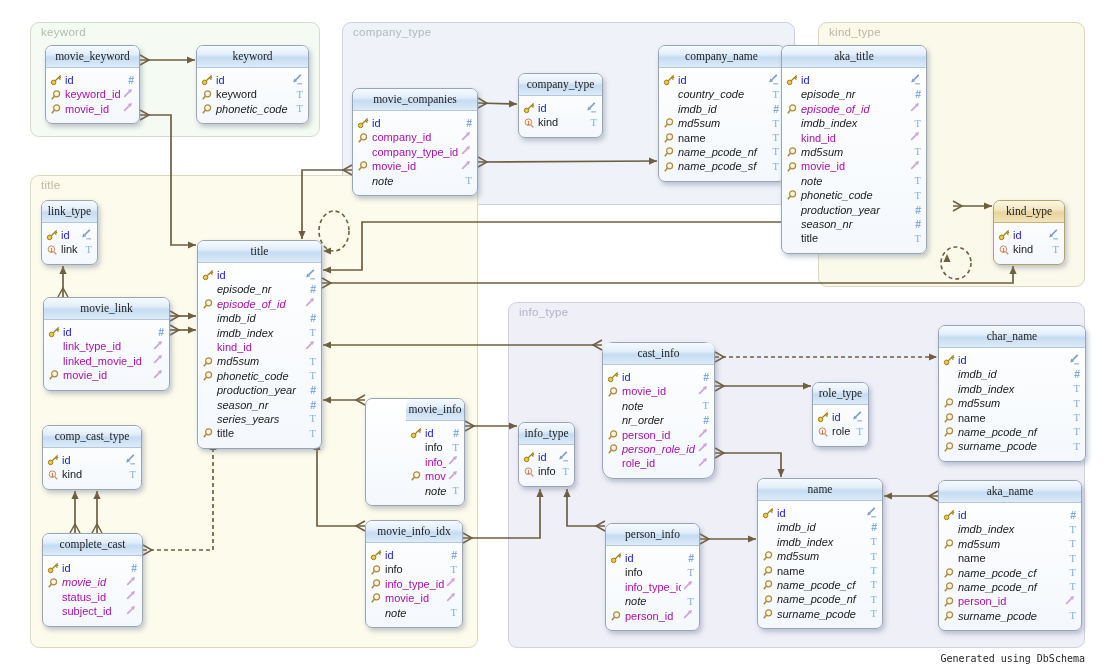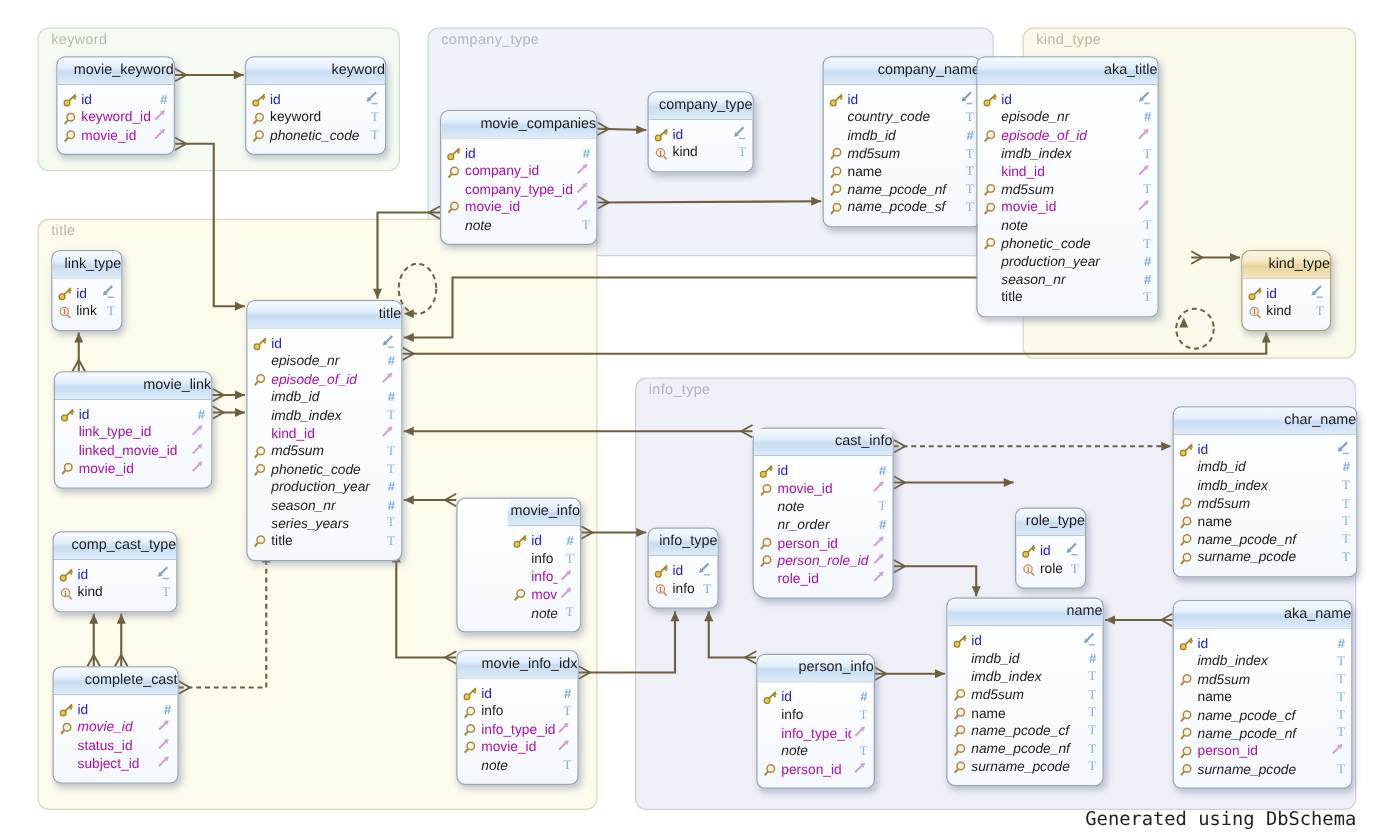--- a/index.html
+++ b/index.html
@@ -4,40 +4,40 @@
 <style>
   html,body{margin:0;padding:0;background:#ffffff;}
   #canvas{position:relative;width:1106px;height:672px;background:#ffffff;overflow:hidden;
           font-family:"Liberation Sans",sans-serif;}
   .group{position:absolute;border:1px solid;border-radius:9px;box-sizing:border-box;}
   .group-label{position:absolute;left:10px;top:3px;font-size:11.5px;letter-spacing:.3px;}
   #wires{position:absolute;left:0;top:0;z-index:2;}
   .tbl{position:absolute;z-index:3;border:1px solid #97a5b8;border-radius:7px;
        background:linear-gradient(180deg,#ffffff 0%,#f4f8fc 100%);
        box-shadow:2px 3px 5px rgba(120,132,152,.45);box-sizing:border-box;}
-  .tbl-header{height:21px;line-height:21px;text-align:right;font-size:11.5px;color:#1c1c1c;
+  .tbl-header{height:21px;line-height:21px;text-align:center;font-size:11.5px;color:#1c1c1c;
        border-bottom:1px solid #b4c6da;border-radius:6px 6px 0 0;
-       background:linear-gradient(180deg,#f6fafe 0%,#e2eefa 40%,#c6dcf2 55%,#dcebf8 100%);}
+       background:linear-gradient(180deg,#f6fafe 0%,#e2eefa 40%,#c6dcf2 55%,#dcebf8 100%);font-family:Liberation Serif, serif;}
   .tbl.tan{border-color:#b3a26d;}
   .tbl.tan .tbl-header{border-bottom:1px solid #c9b478;
        background:linear-gradient(180deg,#fbf6e0 0%,#f3e8c4 40%,#e8d49c 55%,#f1e4bc 100%);}
   .tbl-body{padding:5px 0 7px 0;}
   .col-row{height:14.4px;line-height:14.4px;display:flex;align-items:center;
        padding:0 5px 0 4px;font-size:11px;white-space:nowrap;}
   .col-ic{width:13px;height:12px;flex:0 0 13px;display:inline-block;}
   .col-ic svg{display:block;}
   .col-name{flex:1 1 auto;color:#1a1a1a;padding-left:2px;overflow:hidden;}
   .col-name.pk{color:#2121cc;}
   .col-name.fk{color:#a810a8;}
   .col-name.it{font-style:italic;}
   .col-type{flex:0 0 auto;width:13px;text-align:right;}
   .t-num{color:#82abdd;font-size:10.5px;font-weight:bold;}
   .t-text{color:#87b0da;font-size:10.5px;font-family:"Liberation Serif",serif;}
   #footer{position:absolute;right:21px;bottom:8px;font-family:"DejaVu Sans Mono",monospace;
-       font-size:15px;color:#1f1f1f;z-index:4;}
+       font-size:10px;color:#1f1f1f;z-index:4;}
 </style>
 </head>
 <body>
 
 <div id="canvas">
   <svg id="wires" width="1106" height="672">
       <polyline points="140,60 195,60" fill="none" stroke="#6e5f41" stroke-width="1.7"></polyline>
       <path d="M 140 65 L 149 60 L 140 55" fill="none" stroke="#6e5f41" stroke-width="1.5"></path>
       <path d="M 195 60 L 187 63.6 L 187 56.4 Z" fill="#6e5f41"></path>
       <polyline points="140,115 171,115 171,245 196,245" fill="none" stroke="#6e5f41" stroke-width="1.7"></polyline>
@@ -944,21 +944,21 @@
         <div class="col-row">
           <span class="col-ic"></span>
           <span class="col-name fk">role_id</span>
           <span class="col-type"><svg xmlns="http://www.w3.org/2000/svg" width="12" height="12" viewBox="0 0 12 12">
               <path d="M2.2 9.8 L7.6 4.4" stroke="#cda4d6" stroke-width="1.7" fill="none"></path>
               <path d="M10 2 L5.9 3.1 L8.9 6.1 Z" fill="#cda4d6"></path>
             </svg></span>
         </div>
       </div>
     </div>
-    <div class="tbl" style="left: 812px; top: 382px; width: 57px; margin-top: 24px;">
+    <div class="tbl" style="left: 812px; top: 382px; width: 57px;">
       <div class="tbl-header">role_type</div>
       <div class="tbl-body">
         <div class="col-row">
           <span class="col-ic">
             <svg xmlns="http://www.w3.org/2000/svg" width="12" height="12" viewBox="0 0 12 12">
               <circle cx="3.6" cy="8.4" r="2.3" fill="#e8c84a" stroke="#a2801a" stroke-width="1"></circle>
               <path d="M5.3 6.7 L10.6 1.4 M8.4 3.6 L10.4 5.6 M9.5 2.5 L11 4" fill="none" stroke="#a2801a" stroke-width="1.3"></path>
             </svg>
           </span>
           <span class="col-name pk">id</span>

